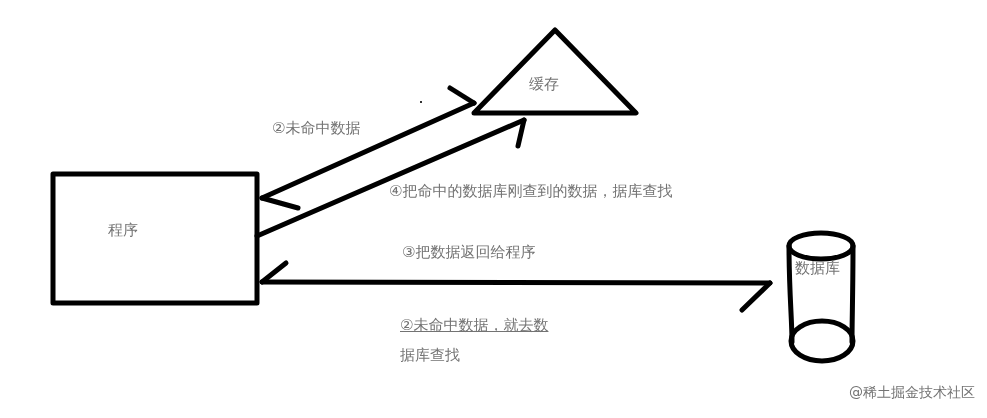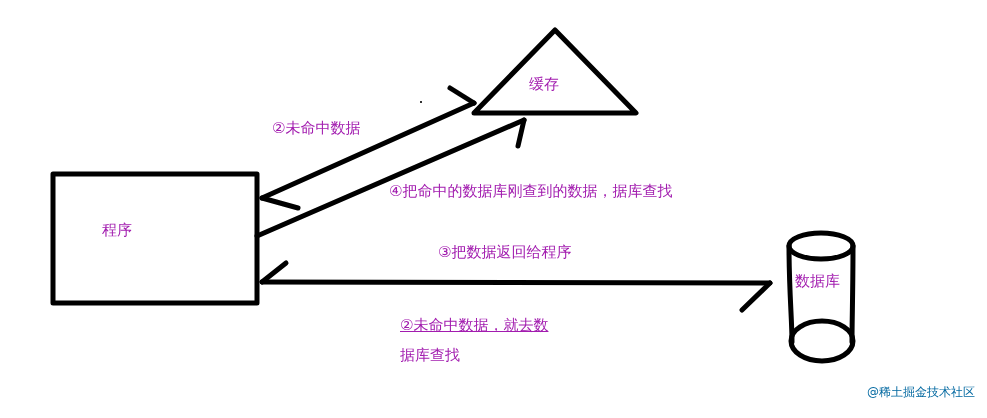--- a/index.html
+++ b/index.html
@@ -1,21 +1,21 @@
 <!DOCTYPE html>
 <html><head>
   <meta charset="utf-8">
   <style>
     html, body { margin: 0; padding: 0; background: #ffffff; }
     body { width: 987px; height: 418px; position: relative; overflow: hidden;
            font-family: "DejaVu Sans", "Liberation Sans", sans-serif; color: #111; }
     svg.canvas { position: absolute; left: 0; top: 0; }
-    .label { position: absolute; font-size: 15px; line-height: 20px; white-space: nowrap; color: #a21caf; }
+    .label { position: absolute; font-size: 15px; line-height: 20px; white-space: nowrap; color: #737373; }
     .node-label { font-size: 15px; }
-    .watermark { position: absolute; right: 12px; top: 384px; font-size: 12px; color: #0369a1; white-space: nowrap; }
+    .watermark { position: absolute; right: 12px; top: 384px; font-size: 14px; color: #737373; white-space: nowrap; }
   </style>
 </head>
 <body>
 
 <svg class="canvas" width="987" height="418" viewBox="0 0 987 418">
   <g stroke="#000" stroke-width="5" fill="none" stroke-linecap="round" stroke-linejoin="round">
 
     <rect x="53" y="174" width="204" height="129" fill="#fff"></rect>
 
     <polygon points="555,30 636,113 474,113" fill="#fff"></polygon>
@@ -42,25 +42,25 @@
     </g>
 
     <g>
       <path d="M262,282 L770,283"></path>
       <path d="M262,282 L286,263"></path>
       <path d="M770,283 L742,310"></path>
     </g>
   </g>
 </svg>
 
-<div class="label node-label" style="left:102px; top:220px;">程序</div>
+<div class="label node-label" style="left:108px; top:220px;">程序</div>
 <div class="label node-label" style="left:529px; top:74px;">缓存</div>
-<div class="label node-label" style="left:795px; top:271px;">数据库</div>
+<div class="label node-label" style="left:795px; top:258px;">数据库</div>
 
 <div class="label" style="left:272px; top:118px;">②未命中数据</div>
 <div class="label" style="left:389px; top:181px;">④把命中的数据库刚查到的数据，据库查找</div>
-<div class="label" style="left:402px; top:242px;margin-left:36px;">③把数据返回给程序</div>
+<div class="label" style="left:402px; top:242px;">③把数据返回给程序</div>
 <div class="label" style="left:400px; top:315px;text-decoration:underline;">②未命中数据，就去数</div>
 <div class="label" style="left:400px; top:345px;">据库查找</div>
 
 <div style="position:absolute; left:420px; top:101px; width:2px; height:2px; background:#333;"></div>
 
 <div class="watermark">@稀土掘金技术社区</div>
 
 </body></html>

